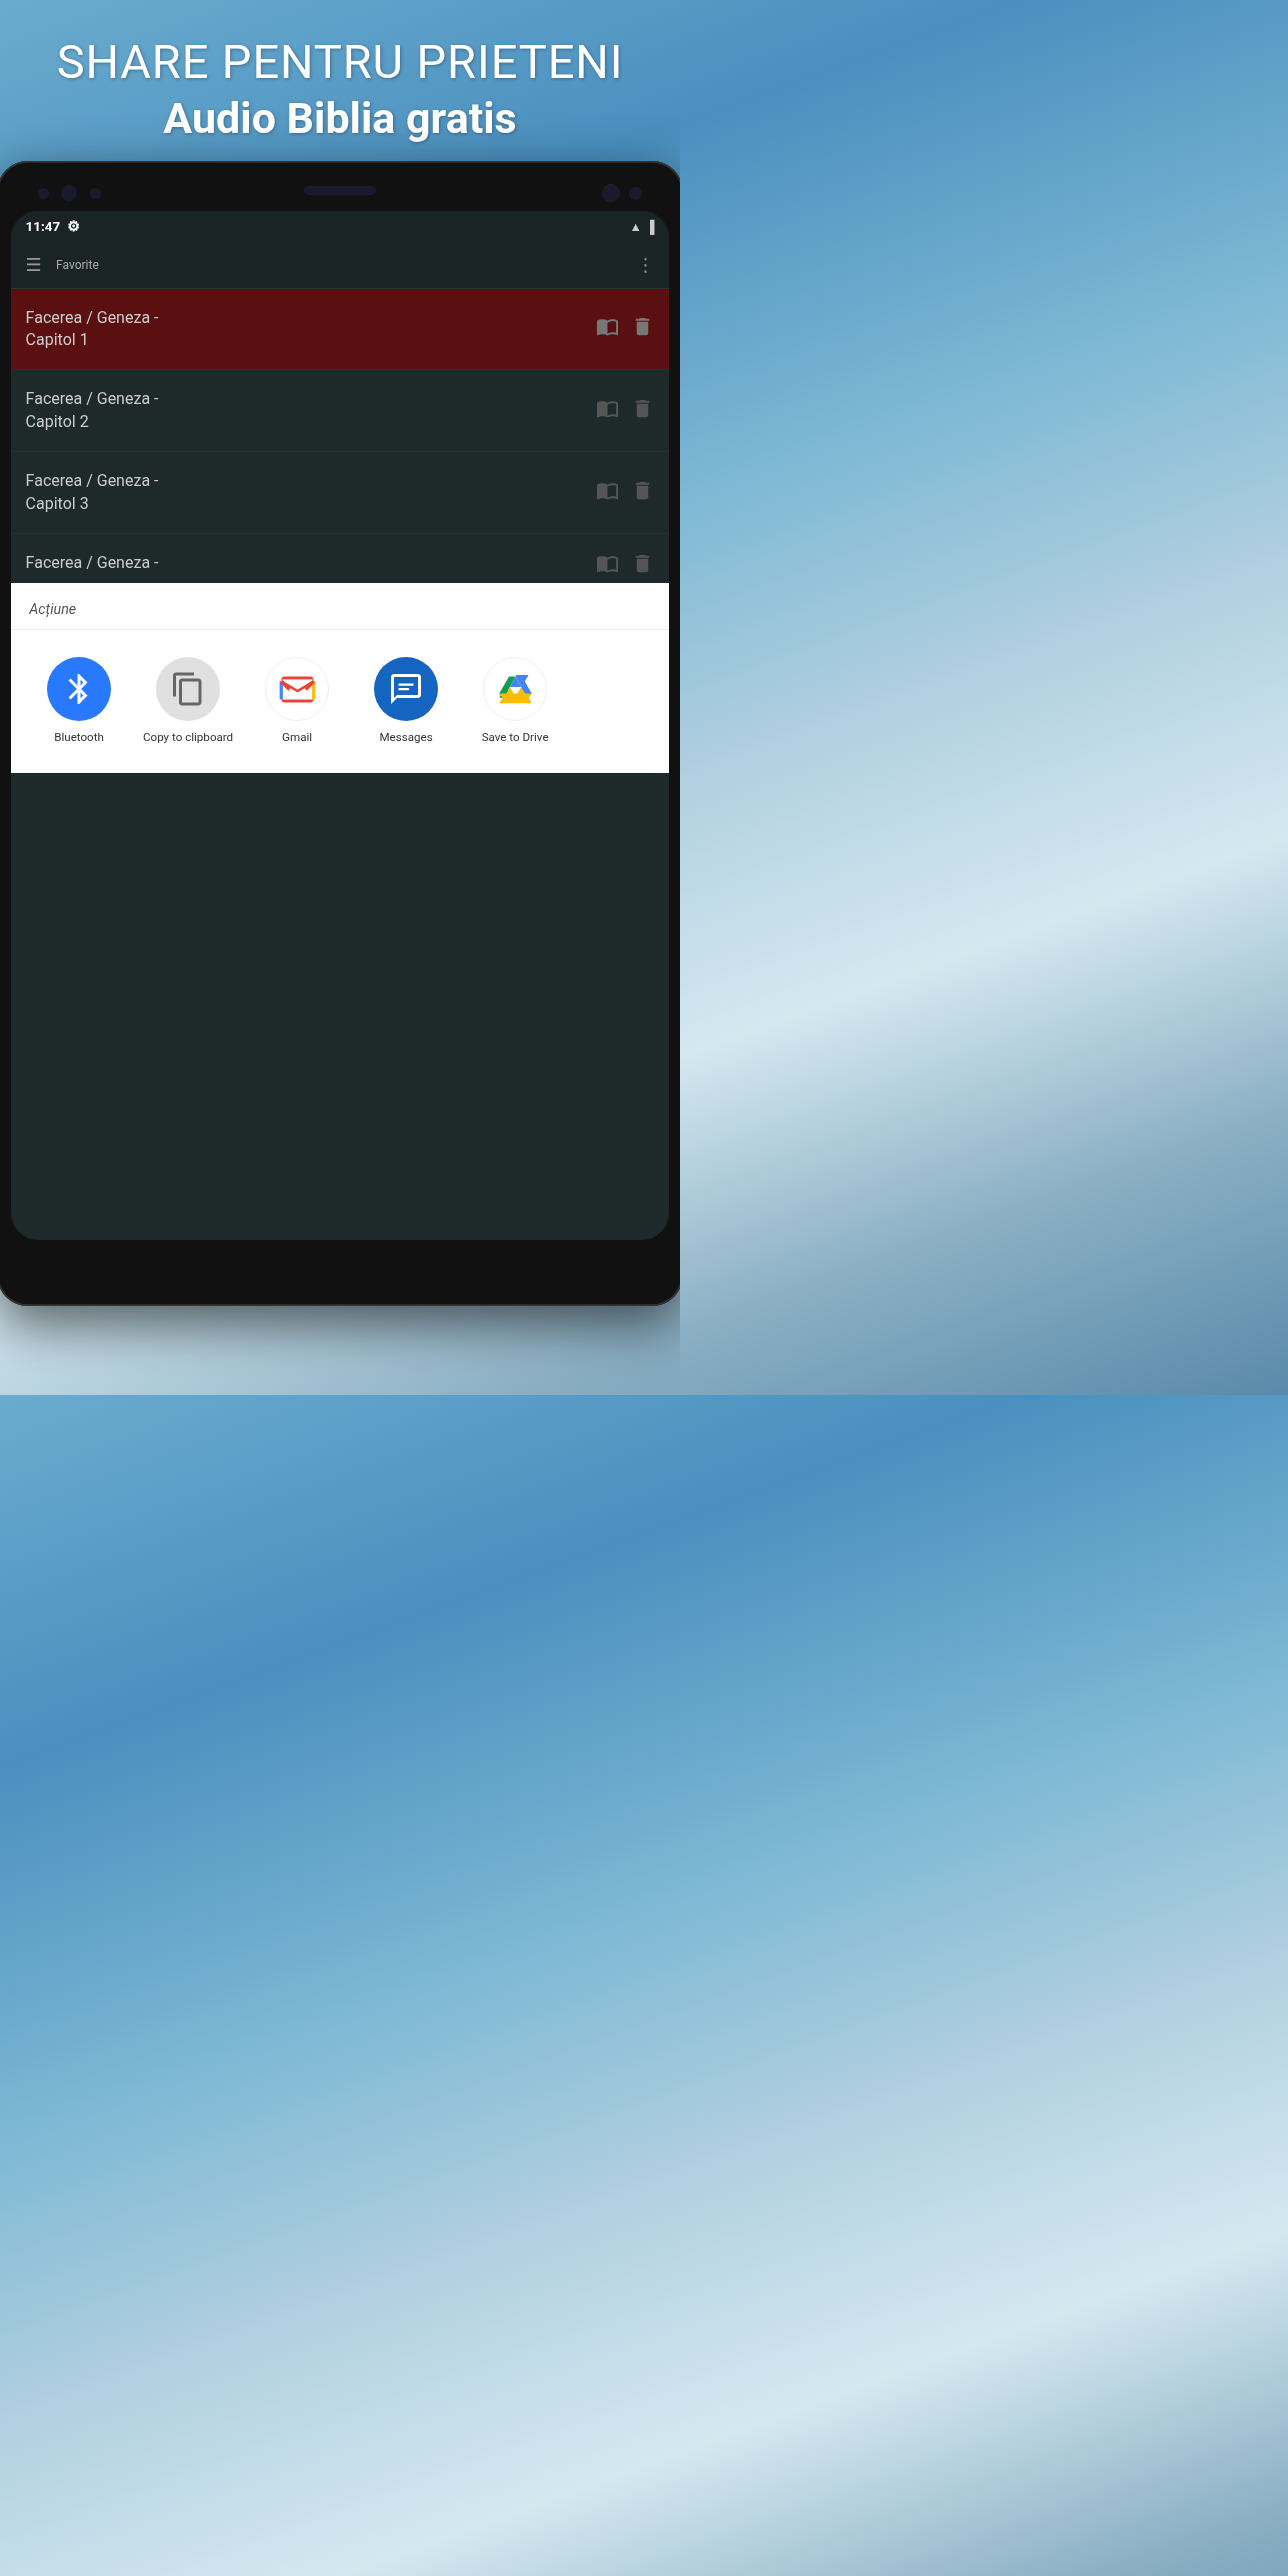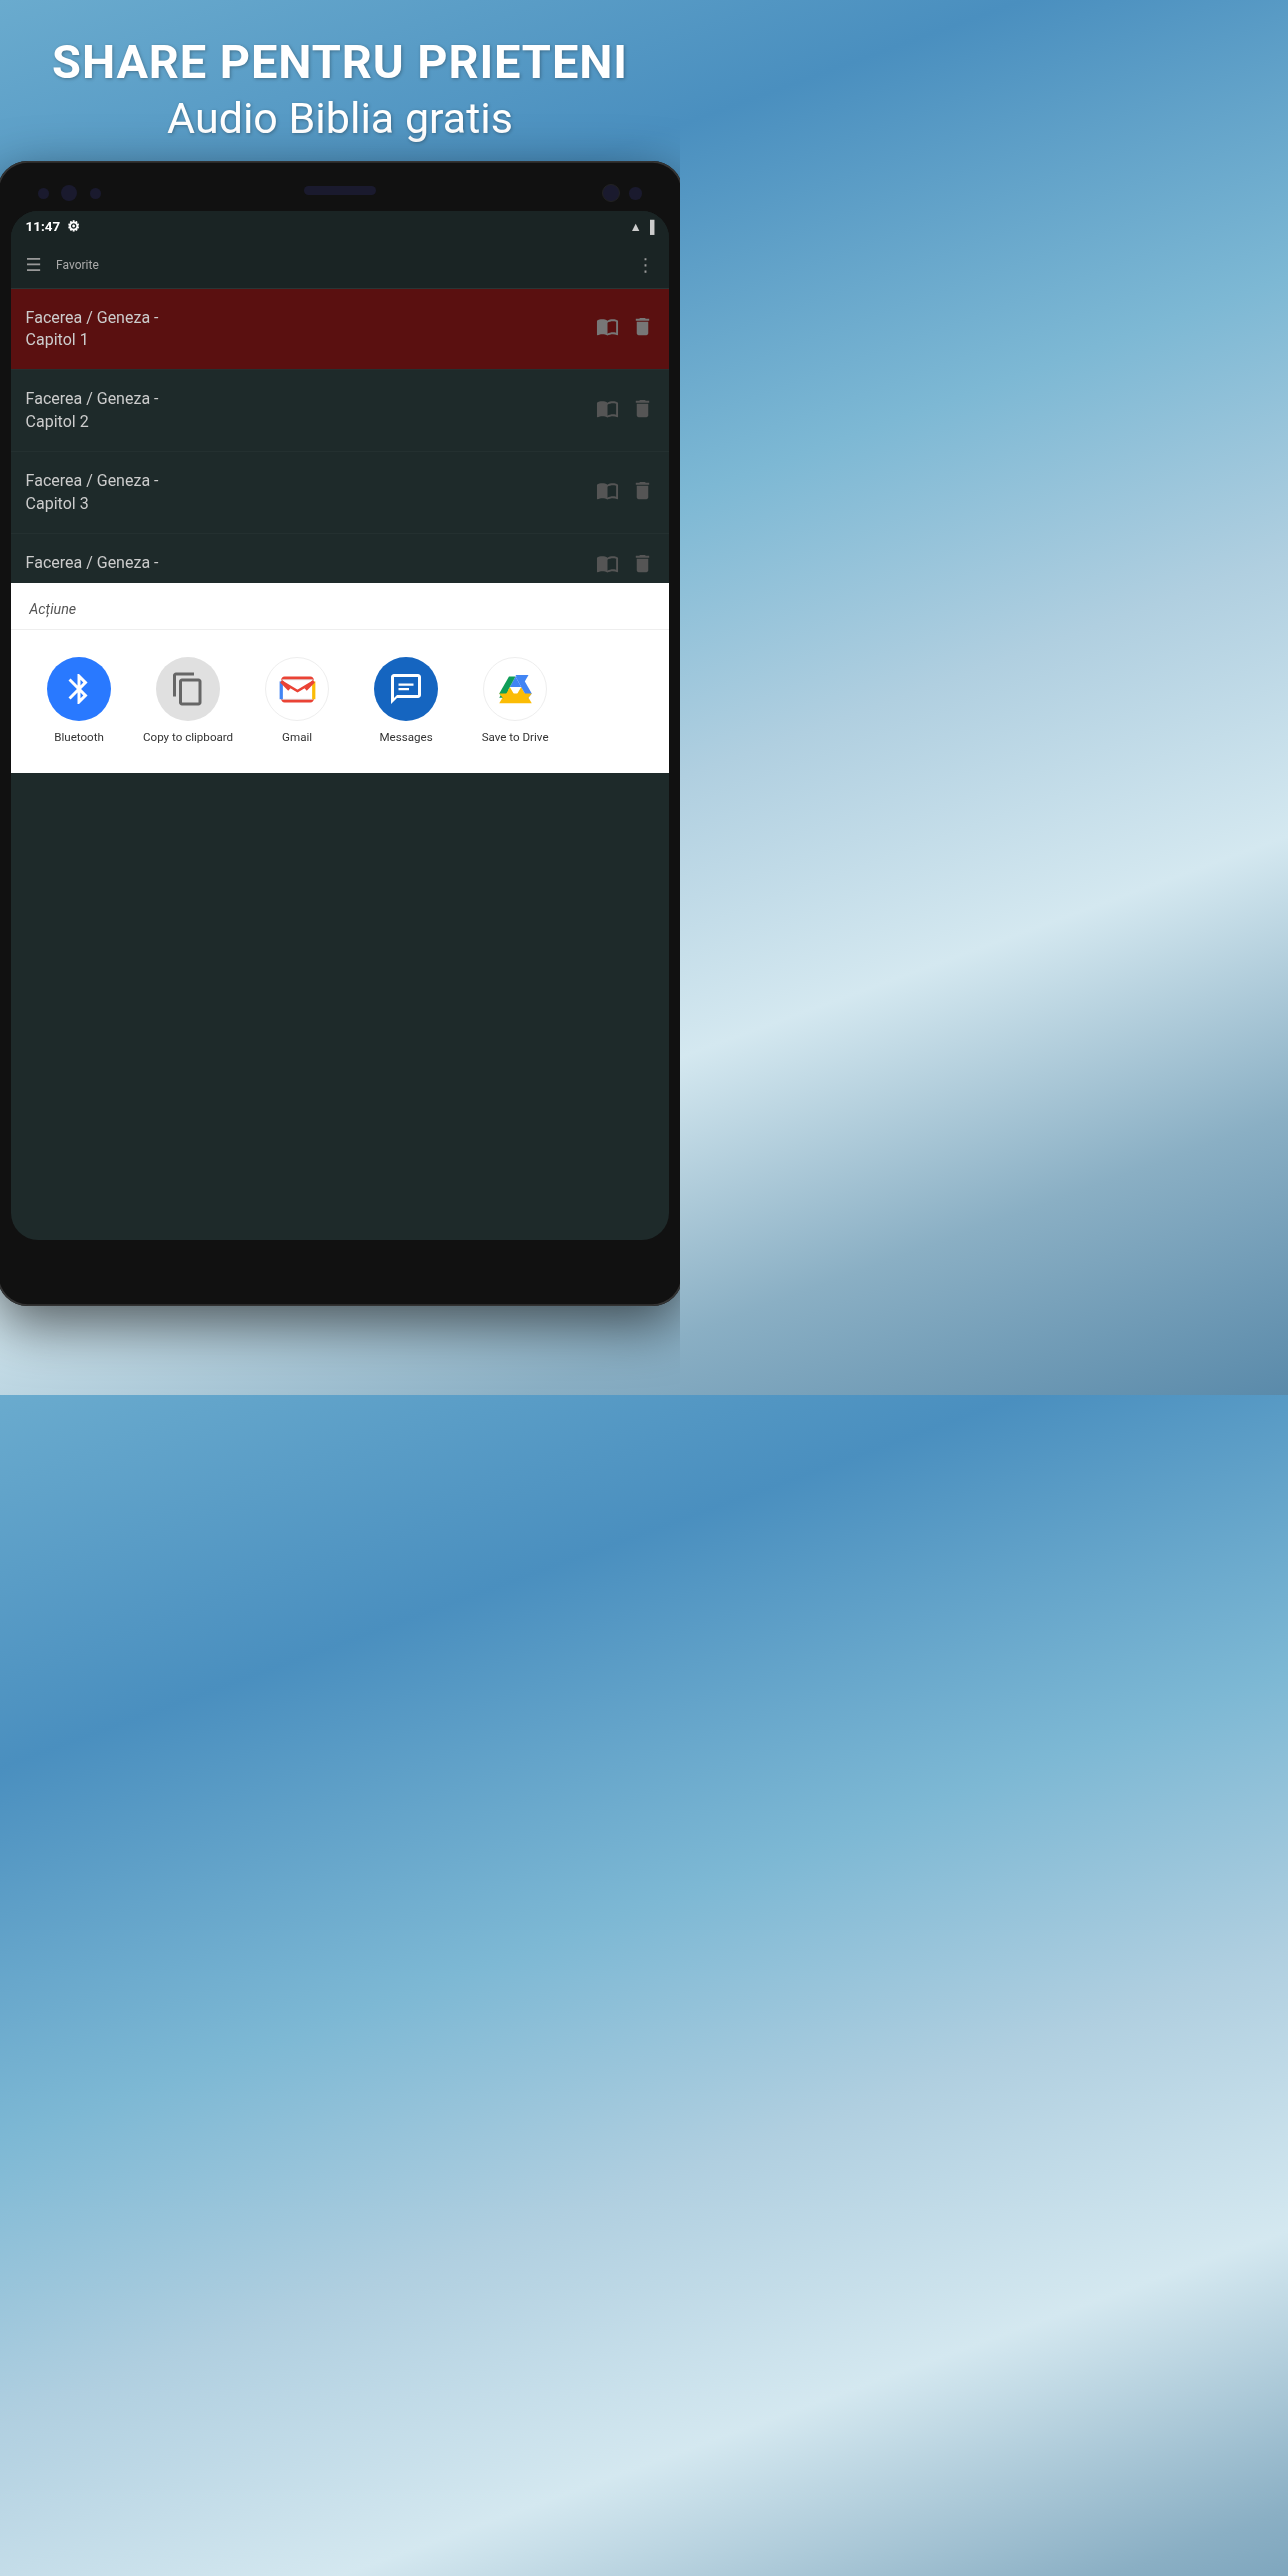--- a/index.html
+++ b/index.html
@@ -15,28 +15,28 @@
     }
 
     
     .header-text {
       text-align: center;
       padding: 36px 18px 18px;
       color: white;
     }
     .header-text h1 {
       font-size: 47px;
-      font-weight: 700;
+      font-weight: 400;
       letter-spacing: 0.9px;
       text-shadow: 0.9px 0.9px 3.6px rgba(0,0,0,0.3);
       line-height: 1.1;
     }
     .header-text h2 {
       font-size: 43px;
-      font-weight: 400;
+      font-weight: 700;
       text-shadow: 0.9px 0.9px 3.6px rgba(0,0,0,0.3);
       margin-top: 5.4px;
     }
 
     
     .phone-frame {
       width: 686px;
       min-height: 1145px;
       background: #111;
       border-radius: 31px;

